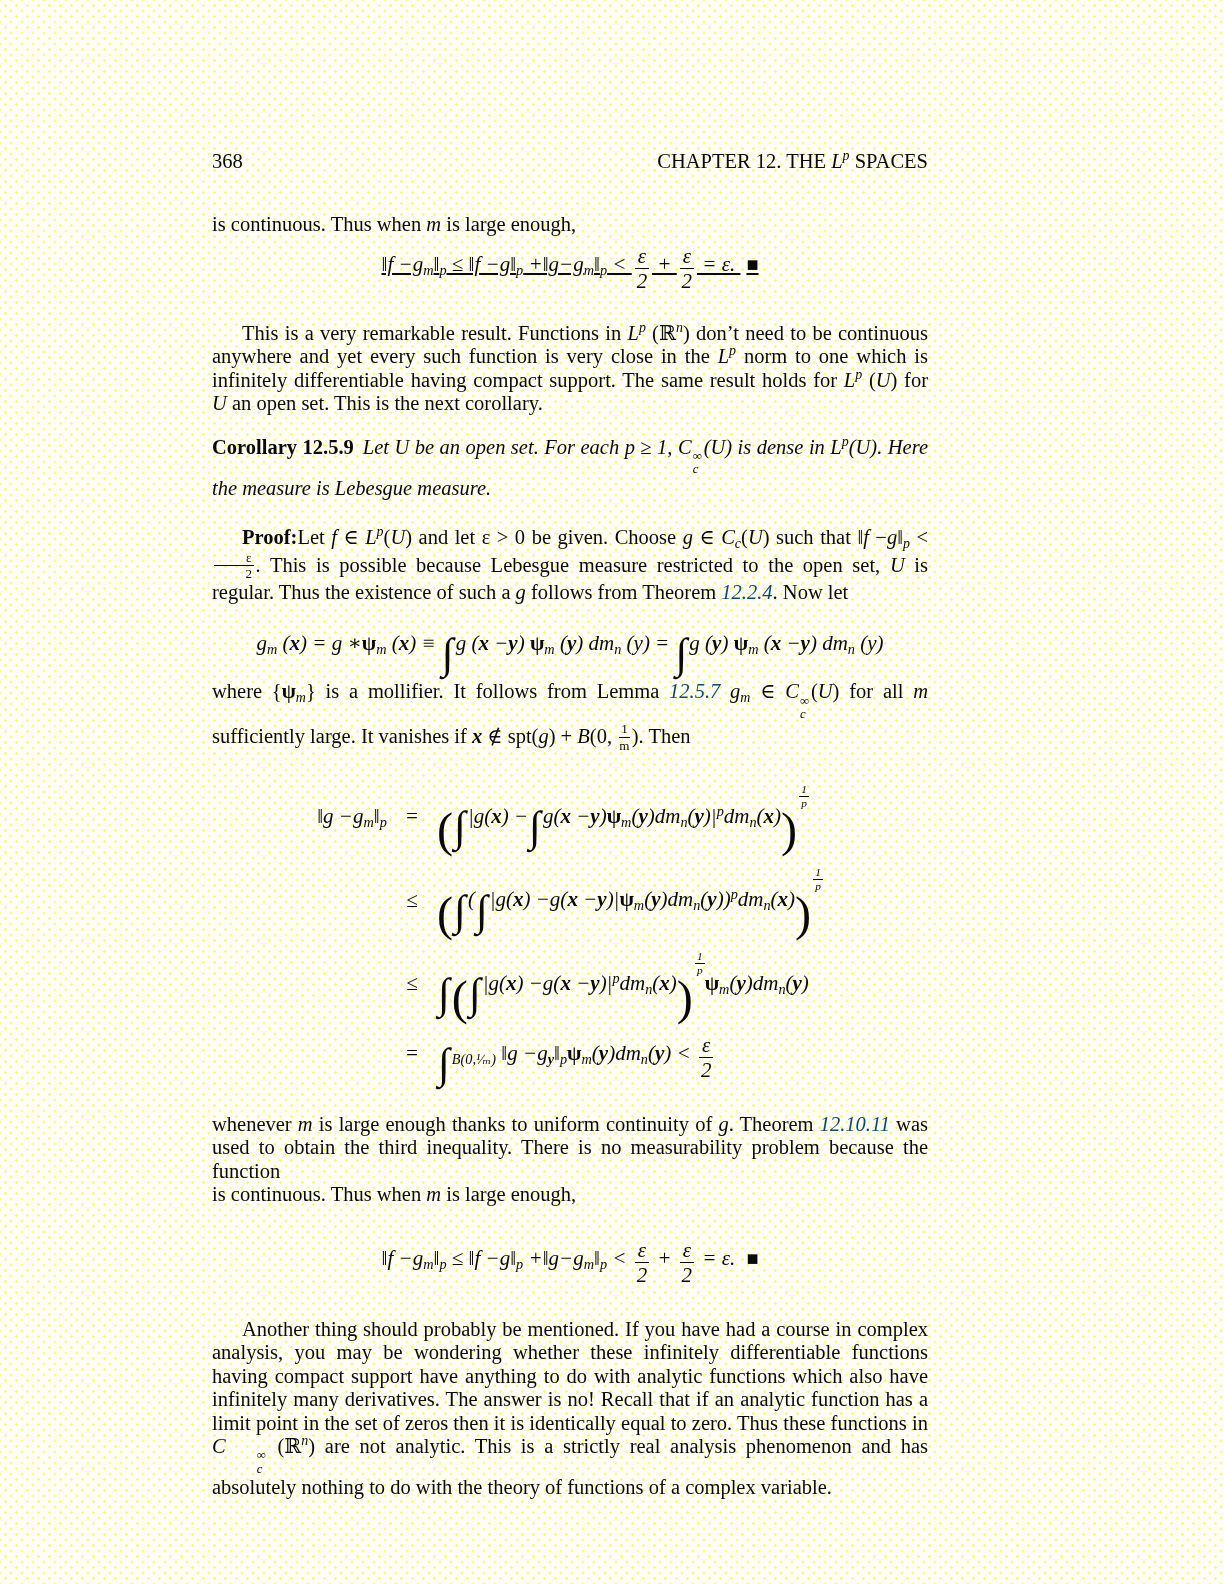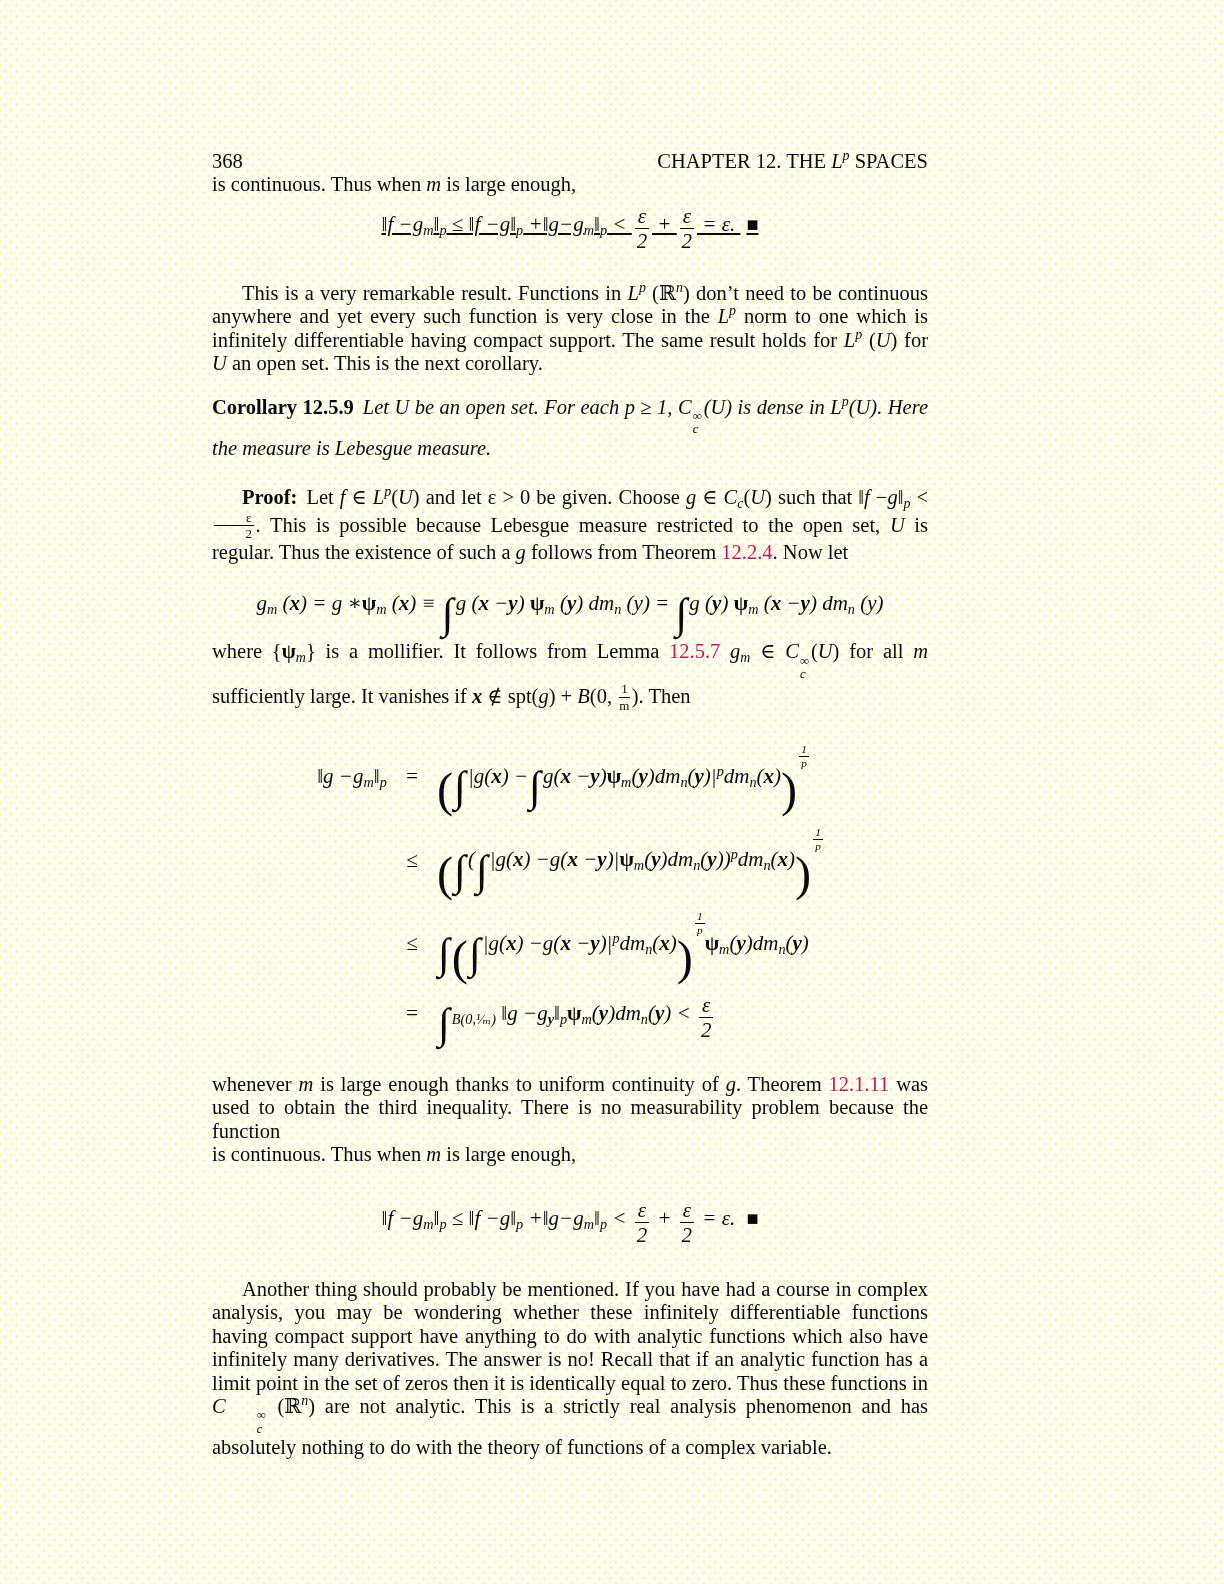--- a/index.html
+++ b/index.html
@@ -9,25 +9,25 @@
     background-color:#fdfdf6;
     background-image:
       radial-gradient(circle, rgba(255,242,110,.85) 1px, rgba(255,242,110,0) 1.5px),
       radial-gradient(circle, rgba(255,242,110,.85) 1px, rgba(255,242,110,0) 1.5px);
     background-size:11px 11px;
     background-position:0 0, 5.5px 5.5px;
     font-family:"Liberation Serif","DejaVu Serif","DejaVu Sans",serif;
   }
   .page{position:absolute;left:212px;top:150px;width:716px;}
   .hdr{display:flex;justify-content:space-between;align-items:baseline;
-       font-size:20.5px;}
+       font-size:20.5px;margin-bottom:40px;}
   p{margin:0;font-size:20.5px;line-height:23.5px;text-align:justify;}
   .indent{text-indent:30px;}
   .thmhead{margin-right:9px;}
-  .prfhead{margin-right:9px;}
+  .prfhead{margin-right:0;}
   .it{font-style:italic;}
   sub,sup{line-height:0;font-size:0.68em;}
   sub{vertical-align:-0.28em;}
   sup{vertical-align:0.55em;}
   i sub, sub i{font-style:italic;}
   .display{font-size:21px;font-style:italic;text-align:center;line-height:1.25;}
   .d1{margin:8px 0 28px;text-decoration:underline;}
   .d2{margin:26px 0 24px;}
   .d3{margin:24px 0 26px;}
   .d4{margin:32px 0 30px;}
@@ -40,21 +40,21 @@
   .sfrac .fn{display:block;border-bottom:1px solid currentColor;padding:0 2px;}
   .sfrac .fd{display:block;}
   .supfrac{display:inline-block;font-size:0.54em;vertical-align:1.45em;text-align:center;margin-left:2px;line-height:1.15;}
   .supfrac .fn{display:block;border-bottom:1px solid currentColor;padding:0 2px;}
   .supfrac .fd{display:block;}
   .int{font-style:normal;font-size:2.05em;line-height:0;vertical-align:-0.42em;margin:0 2px 0 1px;display:inline-block;}
   .bigp{font-style:normal;font-size:2.3em;line-height:0;vertical-align:-0.48em;display:inline-block;}
   .psi{font-style:normal;font-weight:bold;}
   .bi{font-weight:bold;font-style:italic;}
   .sq{font-style:normal;font-size:0.95em;margin-left:6px;}
-  .link{color:#be185d;text-decoration:none;cursor:pointer;}
+  .link{color:#0c4a6e;text-decoration:none;cursor:pointer;font-style:italic;}
   .ss{display:inline-flex;flex-direction:column;align-items:flex-start;
       font-size:0.62em;line-height:1.05;vertical-align:-0.5em;margin:0 2px 0 1px;}
   .ss span:last-child{font-style:italic;}
   .eqalign{display:grid;grid-template-columns:max-content max-content max-content;
       justify-content:center;column-gap:18px;row-gap:36px;align-items:baseline;
       font-size:21px;font-style:italic;margin:30px 0 30px;}
   .al-l{justify-self:end;}
   .al-r{justify-self:center;}
   .al-e{justify-self:start;}
 </style>
@@ -99,21 +99,21 @@
 
     <span class="al-l"></span>
     <span class="al-r">≤</span>
     <span class="al-e"><span class="int">∫</span><span class="bigp">(</span><span class="int">∫</span>|g(<b class="bi">x</b>) −g(<b class="bi">x</b> −<b class="bi">y</b>)|<sup>p</sup>dm<sub>n</sub>(<b class="bi">x</b>)<span class="bigp">)</span><span class="supfrac"><span class="fn">1</span><span class="fd">p</span></span><span class="psi">ψ</span><sub>m</sub>(<b class="bi">y</b>)dm<sub>n</sub>(<b class="bi">y</b>)</span>
 
     <span class="al-l"></span>
     <span class="al-r">=</span>
     <span class="al-e"><span class="int">∫</span><sub>B(0,¹∕ₘ)</sub> ‖g −g<sub><b class="bi">y</b></sub>‖<sub>p</sub><span class="psi">ψ</span><sub>m</sub>(<b class="bi">y</b>)dm<sub>n</sub>(<b class="bi">y</b>) &lt; <span class="frac"><span class="fn">ε</span><span class="fd">2</span></span></span>
   </div>
 
-  <p>whenever <i>m</i> is large enough thanks to uniform continuity of <i>g</i>. Theorem <a class="link">12.1.11</a> was used to obtain the third inequality. There is no measurability problem because the function</p>
+  <p>whenever <i>m</i> is large enough thanks to uniform continuity of <i>g</i>. Theorem <a class="link">12.10.11</a> was used to obtain the third inequality. There is no measurability problem because the function</p>
 
 
   <p>is continuous. Thus when <i>m</i> is large enough,</p>
 
   <div class="display d4">‖f −g<sub>m</sub>‖<sub>p</sub> ≤ ‖f −g‖<sub>p</sub> +‖g−g<sub>m</sub>‖<sub>p</sub> &lt; <span class="frac"><span class="fn">ε</span><span class="fd">2</span></span> + <span class="frac"><span class="fn">ε</span><span class="fd">2</span></span> = ε. <span class="sq">■</span></div>
 
   <p class="indent">Another thing should probably be mentioned.  If you have had a course in complex analysis, you may be wondering whether these infinitely differentiable functions having compact support have anything to do with analytic functions which also have infinitely many derivatives. The answer is no! Recall that if an analytic function has a limit point in the set of zeros then it is identically equal to zero. Thus these functions in <i>C</i><span class="ss">
         <span>∞</span>
         <span>c</span>
       </span> (ℝ<sup><i>n</i></sup>) are not analytic. This is a strictly real analysis phenomenon and has absolutely nothing to do with the theory of functions of a complex variable.</p>

